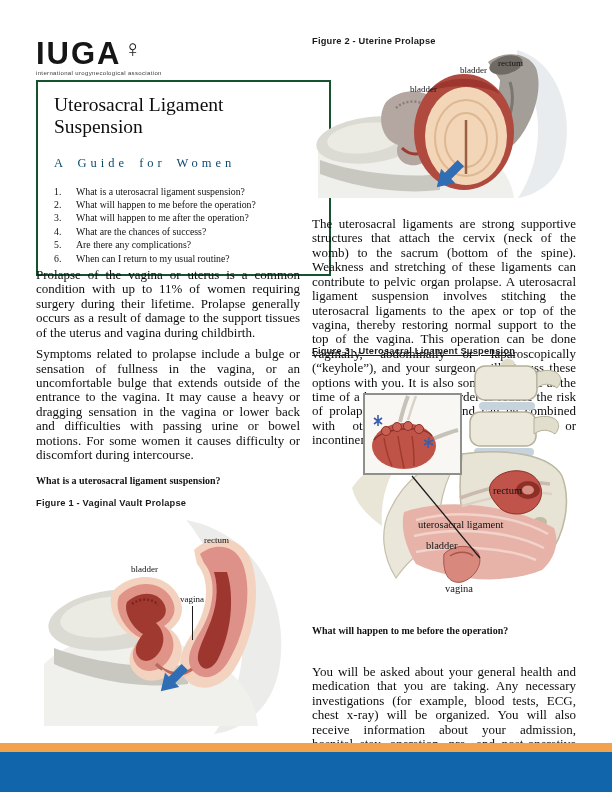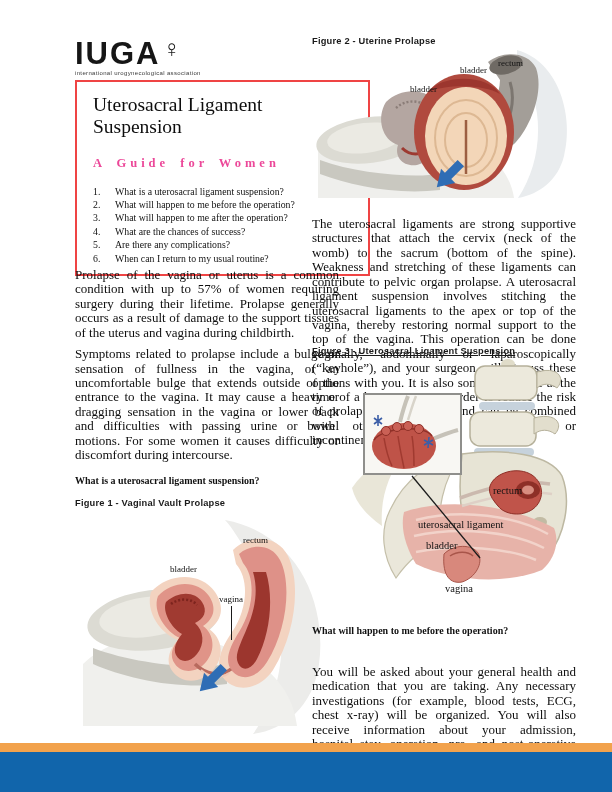--- a/index.html
+++ b/index.html
@@ -1,33 +1,33 @@
 <!DOCTYPE html>
 <html><head>
 <meta charset="utf-8">
 <style>
   html,body{margin:0;padding:0;}
   body{width:612px;height:792px;background:#ffffff;font-family:"Liberation Serif",serif;color:#111;}
   .page{position:relative;width:612px;height:792px;background:#fff;overflow:hidden;}
 
   
-  .col-left{position:absolute;left:36px;top:0;width:264px;height:100%;margin-left:39px;}
+  .col-left{position:absolute;left:36px;top:0;width:264px;height:100%;}
   .col-right{position:absolute;left:312px;top:0;width:264px;height:100%;}
 
   
   .logo{position:absolute;top:38px;left:0;}
   .logo-row{display:flex;align-items:flex-start;line-height:1;}
   .logo-text{font-family:"Liberation Sans",sans-serif;font-weight:bold;font-size:31px;letter-spacing:2px;color:#161616;}
   .venus{font-size:24px;font-weight:bold;color:#161616;margin-left:2px;position:relative;top:-1px;}
   .logo-tagline{font-family:"Liberation Sans",sans-serif;font-size:6px;letter-spacing:0.35px;color:#3a3a3a;margin-top:1px;}
 
   
-  .guide-box{position:absolute;top:80px;left:0;width:259px;height:180px;border:2px solid #ef4444;padding:12px 16px 0 16px;box-sizing:content-box;overflow:hidden;background:#fff;}
+  .guide-box{position:absolute;top:80px;left:0;width:259px;height:180px;border:2px solid #14532d;padding:12px 16px 0 16px;box-sizing:content-box;overflow:hidden;background:#fff;}
   .guide-title{font-size:19.5px;font-weight:normal;line-height:1.12;margin:0 14px 0 0;color:#0d0d0d;}
-  .guide-subtitle{font-size:12.5px;font-weight:bold;letter-spacing:4px;word-spacing:4px;margin:18px 0 14px 0;color:#ec4899;}
+  .guide-subtitle{font-size:12.5px;font-weight:normal;letter-spacing:4px;word-spacing:4px;margin:18px 0 14px 0;color:#0c4a6e;}
   .toc{font-size:9.8px;line-height:13.4px;}
   .toc-item{display:flex;}
   .toc-num{width:22px;flex:none;}
   .toc-label{flex:1;}
 
   
   .bodytext{font-size:13px;line-height:1.11;text-align:justify;color:#0e0e0e;}
   .left-text{position:absolute;top:268px;left:0;width:264px;}
   .left-text p{margin:0 0 7px 0;}
   .sec-head{font-size:10px;font-weight:bold;margin:13px 0 4px 0;text-align:left;}
@@ -97,21 +97,21 @@
           <span class="toc-label">Are there any complications?</span>
         </div>
         <div class="toc-item">
           <span class="toc-num">6.</span>
           <span class="toc-label">When can I return to my usual routine?</span>
         </div>
       </div>
     </div>
 
     <div class="left-text">
-      <p class="bodytext">Prolapse of the vagina or uterus is a common condition with up to 57% of women requiring surgery during their lifetime. Prolapse generally occurs as a result of damage to the support tissues of the uterus and vagina during childbirth.</p>
+      <p class="bodytext">Prolapse of the vagina or uterus is a common condition with up to 11% of women requiring surgery during their lifetime. Prolapse generally occurs as a result of damage to the support tissues of the uterus and vagina during childbirth.</p>
       <p class="bodytext">Symptoms related to prolapse include a bulge or sensation of fullness in the vagina, or an uncomfortable bulge that extends outside of the entrance to the vagina. It may cause a heavy or dragging sensation in the vagina or lower back and difficulties with passing urine or bowel motions. For some women it causes difficulty or discomfort during intercourse.</p>
       <div class="sec-head">What is a uterosacral ligament suspension?</div>
     </div>
 
     <div class="caption l-cap1">Figure 1 - Vaginal Vault Prolapse</div>
 
     <div class="fig l-fig1" style="position:absolute;">
       <svg viewBox="0 0 264 228" width="264" height="228">
 
         <path d="M150,8 C225,22 252,95 244,152 C238,196 208,218 178,222 C214,172 218,95 178,46 C163,28 158,16 150,8Z" fill="#ececea"></path>

